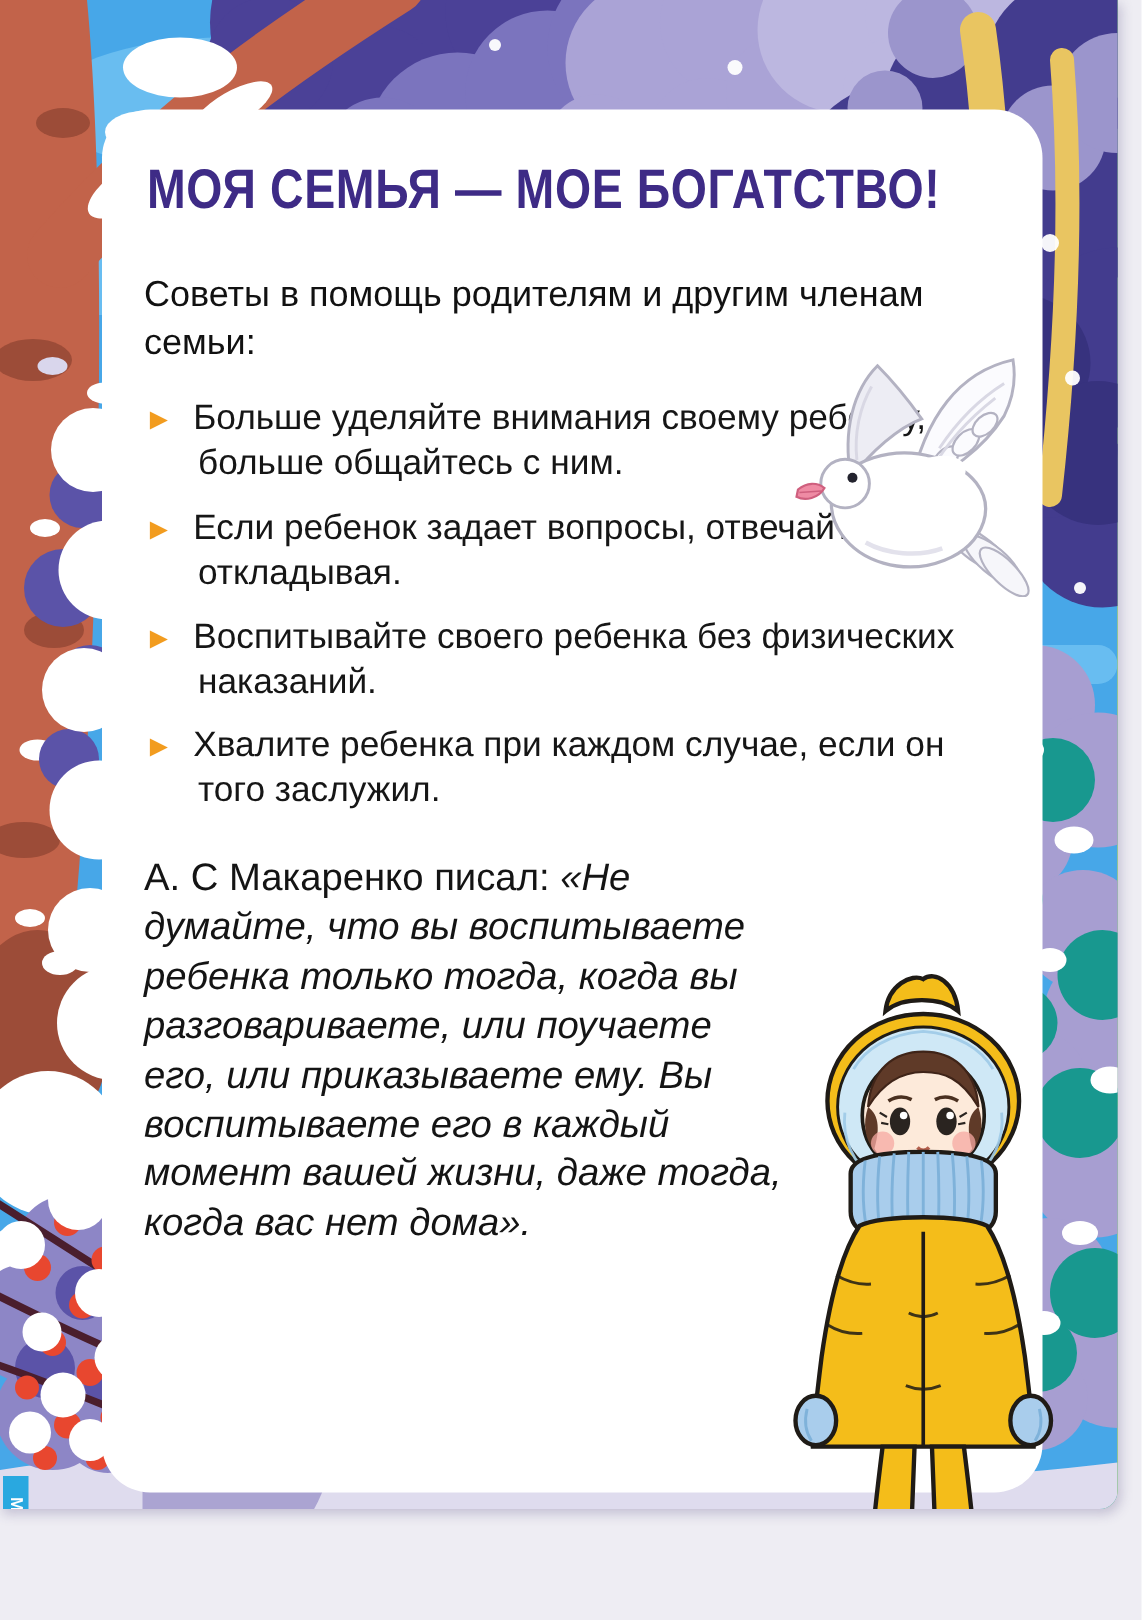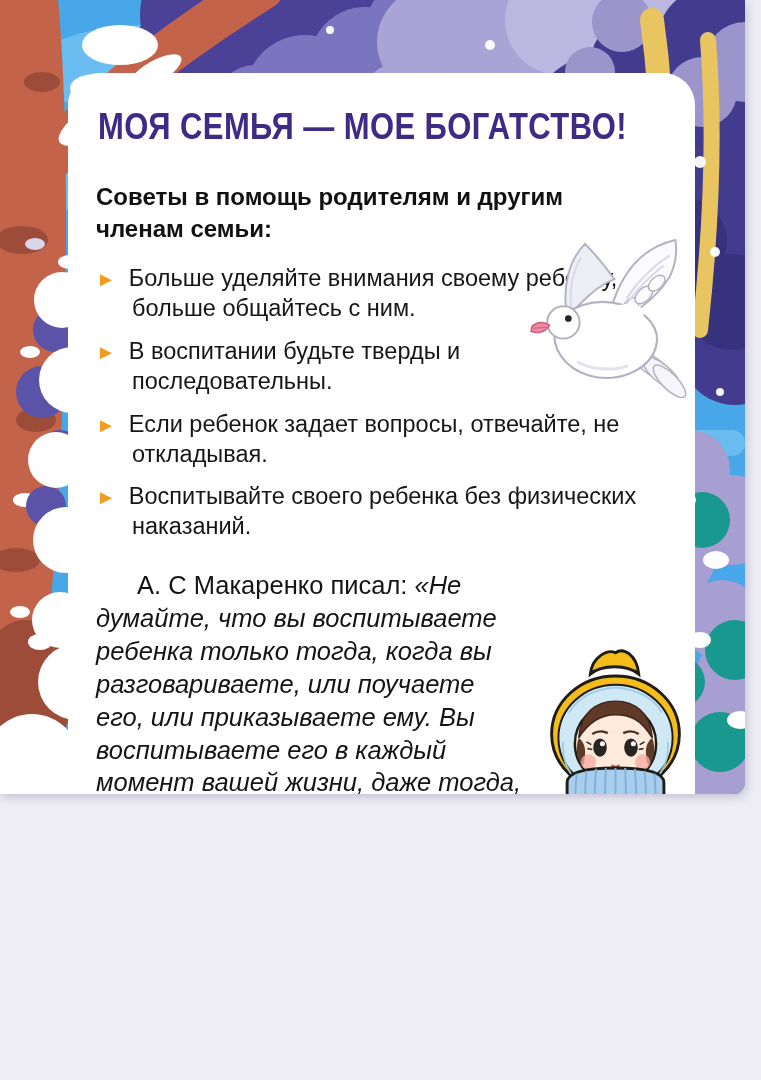--- a/index.html
+++ b/index.html
@@ -2,51 +2,51 @@
 <html><head>
 <meta charset="utf-8">
 <style>
   html,body{margin:0;padding:0;}
   body{
     width:761px;height:1080px;position:relative;overflow:hidden;
     background:#eeedf3;
     font-family:"Liberation Sans", sans-serif;
   }
   .poster{
-    position:absolute;left:0;top:0;width:745px;height:794px;
+    position:absolute;left:0;top:0;width:745px;height:1006px;
     overflow:hidden;border-radius:0 0 12px 0;
     box-shadow:2px 3px 8px rgba(70,60,120,.25);
     background:#84cc16;
   }
   .bg-svg{position:absolute;left:0;top:0;}
   .card{
     position:absolute;left:68px;top:73px;width:627px;height:922px;
     background:#ffffff;border-radius:32px;
     box-sizing:border-box;padding:26px 30px 0 28px;
   }
   .title{
     color:#3e2b86;font-size:31px;font-weight:700;letter-spacing:.4px;
     transform:scaleY(1.2);transform-origin:left top;
     white-space:nowrap;margin:6px 0 0 2px;
   }
   .intro{
-    font-size:24px;font-weight:bold;line-height:1.32;color:#111;
+    font-size:24px;font-weight:normal;line-height:1.32;color:#111;
     width:560px;margin:40px 0 20px 0;
   }
   ul.tips{list-style:none;margin:0;padding:0;width:553px;}
   ul.tips li{
     font-size:23.5px;line-height:1.27;color:#161616;
     margin-bottom:13px;padding-left:36px;text-indent:-36px;
   }
   .tri{color:#f29c1f;font-size:20px;margin-right:13px;font-style:normal;}
   .quote{
     width:430px;font-size:25.5px;line-height:1.29;color:#141414;
     margin-top:27px;
   }
-  .quote .lead{font-style:normal;margin-left:41px;}
+  .quote .lead{font-style:normal;}
   .quote .qtext{font-style:italic;text-align:right;}
   .fig{position:absolute;}
   .watermark{
     position:absolute;left:2px;top:984px;width:17px;height:94px;
     background:#29a8e0;color:#ffffff;
     display:flex;align-items:center;justify-content:center;
     writing-mode:vertical-rl;
     font-size:11.5px;font-weight:bold;letter-spacing:1.5px;
   }
 </style>
@@ -268,23 +268,23 @@
       <circle cx="330" cy="30" r="4"></circle>
         <circle cx="450" cy="110" r="4"></circle>
     </g>
   </svg>
 
   <div class="card">
     <div class="title">МОЯ СЕМЬЯ — МОЕ БОГАТСТВО!</div>
     <div class="intro">Советы в помощь родителям и другим членам семьи:</div>
     <ul class="tips">
       <li><span class="tri">►</span><span>Больше уделяйте внимания своему ребенку, больше общайтесь с ним.</span></li>
-      <li><span class="tri">►</span><span>В воспитании будьте тверды и последовательны.</span></li>
       <li><span class="tri">►</span><span>Если ребенок задает вопросы, отвечайте, не откладывая.</span></li>
       <li><span class="tri">►</span><span>Воспитывайте своего ребенка без физических наказаний.</span></li>
+      <li><span class="tri">►</span><span>Хвалите ребенка при каждом случае, если он того заслужил.</span></li>
     </ul>
     <div class="quote">
       <span class="lead">А. С Макаренко писал: </span><span class="qtext">«Не думайте, что вы воспитываете ребенка только тогда, когда вы разговариваете, или поучаете его, или приказываете ему. Вы воспитываете его в каждый момент вашей жизни, даже тогда, когда вас нет дома».</span>
     </div>
   </div>
 
   <svg class="fig" style="left:526px;top:236px;" width="172" height="162" viewBox="0 0 175 165">
     <path d="M60,8 C44,24 36,52 42,84 C56,66 74,50 90,44 C80,30 70,18 60,8 Z" fill="#ededf4" stroke="#b3b2c2" stroke-width="2"></path>
     <path d="M152,4 C116,12 92,42 82,92 C108,82 132,64 146,42 C152,30 154,16 152,4 Z" fill="#fbfbfe" stroke="#b3b2c2" stroke-width="2"></path>
     <g fill="#fbfbfe" stroke="#b3b2c2" stroke-width="1.5">

